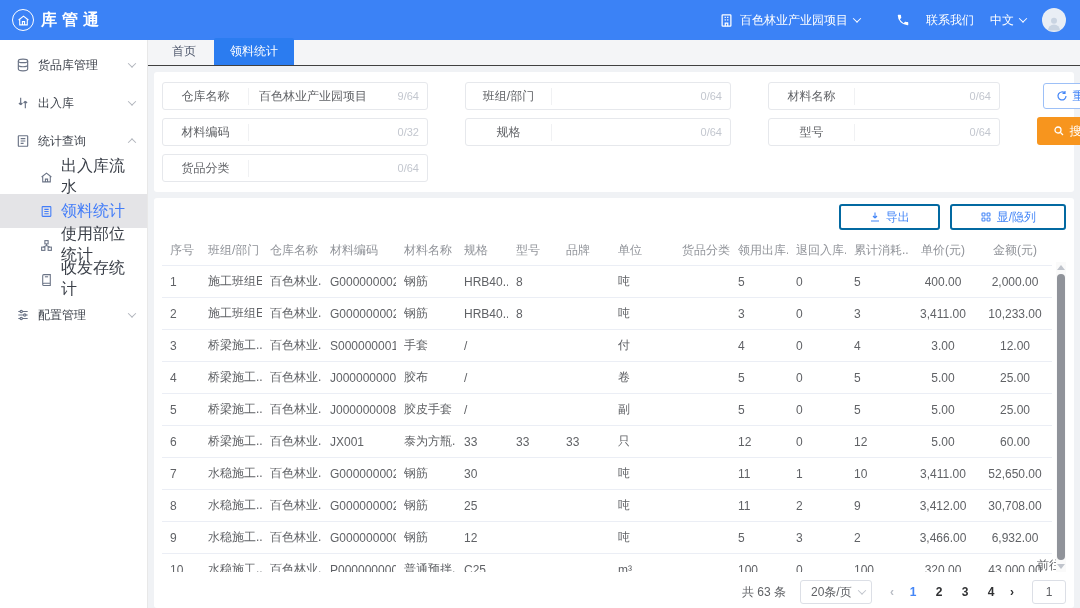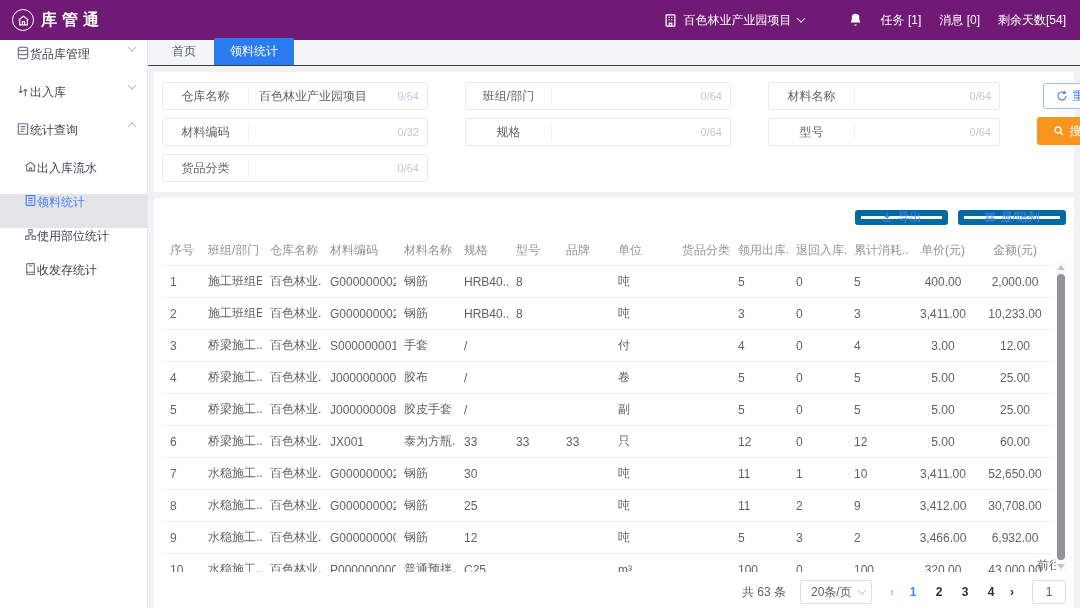--- a/index.html
+++ b/index.html
@@ -1,40 +1,40 @@
 <!DOCTYPE html>
 <html><head>
 <meta charset="utf-8">
 <style>
   * { margin:0; padding:0; box-sizing:border-box; }
   html,body { width:1080px; height:608px; overflow:hidden; }
   body { font-family:"Liberation Sans","DejaVu Sans",sans-serif; font-size:12px; color:#606266; background:#f0f2f5; }
   .app { width:1080px; height:608px; display:flex; flex-direction:column; }
 
   
-  .topbar { height:40px; background:#701a75; color:#fff; display:flex; align-items:center; padding:0 14px 0 12px; flex:none; }
+  .topbar { height:40px; background:#3b82f6; color:#fff; display:flex; align-items:center; padding:0 14px 0 12px; flex:none; }
   .logo { display:flex; align-items:center; gap:7px; font-size:16px; font-weight:bold; letter-spacing:5px; }
   .logo-circle { width:22px; height:22px; border:1.5px solid #fff; border-radius:50%; display:flex; align-items:center; justify-content:center; }
   .spacer { flex:1; }
   .tb-item { display:flex; align-items:center; gap:6px; cursor:pointer; white-space:nowrap; }
   .notif-group { display:flex; align-items:center; gap:18px; margin-left:44px; }
   .right-group { display:flex; align-items:center; gap:16px; margin-left:36px; }
   .chev { width:6px; height:6px; border-right:1.5px solid currentColor; border-bottom:1.5px solid currentColor; display:inline-block; }
   .chev.down { transform:rotate(45deg) translate(-1px,-1px); }
   .chev.up { transform:rotate(-135deg) translate(-1px,-1px); }
   .avatar { width:24px; height:24px; border-radius:50%; background:#e9eef5; display:flex; align-items:flex-end; justify-content:center; overflow:hidden; }
 
   
   .main { flex:1; display:flex; min-height:0; }
   .sidebar { width:148px; background:#fff; border-right:1px solid #e8e8e8; padding-top:6px; flex:none; overflow:hidden; }
-  .side-item { height:38px; display:flex; align-items:flex-start; padding:0 10px 0 16px; color:#3a3f48; cursor:pointer; }
+  .side-item { height:38px; display:flex; align-items:center; gap:8px; padding:0 10px 0 16px; color:#3a3f48; cursor:pointer; }
   .side-item .lbl { flex:1; }
   .side-item .icon { color:#6b7486; display:flex; }
   .side-item .chev { color:#b0b4bc; margin-right:2px; }
-  .side-sub { height:34px; padding-left:24px; font-size:12px; }
+  .side-sub { height:34px; padding-left:40px; font-size:16px; }
   .side-sub.active { background:#e4e4e7; color:#437df8; }
   .side-sub.active .icon { color:#437df8; }
 
   .content { flex:1; display:flex; flex-direction:column; min-width:0; }
   .tabbar { height:26px; background:#f4f5f7; border-bottom:1px solid #404040; display:flex; align-items:flex-end; padding-left:8px; gap:2px; flex:none; }
   .tab { padding:5px 16px; font-size:12px; color:#515a6e; cursor:pointer; }
   .tab.active { background:#2b7cf0; color:#fff; border-radius:2px 2px 0 0; }
 
   .page { flex:1; padding:6px 6px 0 6px; display:flex; flex-direction:column; min-height:0; }
   .card { background:#fff; border-radius:3px; }
@@ -43,21 +43,21 @@
   .filter-card { padding:10px 8px 10px 8px; flex:none; }
   .filter-grid { display:grid; grid-template-columns:266px 266px 232px 1fr; grid-auto-rows:28px; column-gap:37px; row-gap:8px; }
   .field { border:1px solid #e6e8ec; border-radius:3px; display:flex; align-items:center; height:28px; background:#fff; }
   .field .flabel { width:86px; text-align:center; color:#606266; flex:none; border-right:1px solid #f0f1f3; }
   .field input { border:none; outline:none; flex:1; min-width:0; padding:0 6px 0 10px; font-size:12px; color:#606266; font-family:inherit; background:transparent; }
   .field .counter { color:#c3c7cf; margin-right:8px; font-size:11px; flex:none; }
   .fbtns { grid-row:1 / span 2; grid-column:4; display:flex; flex-direction:column; align-items:flex-end; justify-content:center; gap:8px; padding-right:2px; }
   .btn { display:inline-flex; align-items:center; justify-content:center; gap:5px; border-radius:3px; font-size:12px; cursor:pointer; white-space:nowrap; }
   .btn-reset { width:66px; height:26px; border:1px solid #9dc0f7; color:#4486f7; background:#fff; }
   .btn-search { width:72px; height:28px; border:none; color:#fff; background:#f7951e; }
-  .btn-outline { height:15px; padding:0 20px; border:6px solid #0369a1; color:#4486f7; background:#fff; }
+  .btn-outline { height:26px; padding:0 28px; border:2px solid #0369a1; color:#4486f7; background:#fff; }
 
   
   .table-card { margin-top:6px; flex:1; display:flex; flex-direction:column; min-height:0; padding:0 8px; }
   .toolbar { height:38px; display:flex; align-items:center; justify-content:flex-end; gap:10px; flex:none; }
   .table-viewport { position:relative; height:336px; overflow:hidden; flex:none; padding-right:14px; }
   table.grid { width:100%; border-collapse:collapse; table-layout:fixed; }
   table.grid th { font-weight:normal; color:#909399; text-align:left; padding:6px 8px; border-bottom:1px solid #ebeef5; white-space:nowrap; overflow:hidden; background:#fff; font-size:12px; }
   table.grid td { color:#606266; padding:7px 8px; border-bottom:1px solid #ebeef5; white-space:nowrap; overflow:hidden; font-size:12px; }
   table.grid .num { text-align:center; }
   .vscroll { position:absolute; top:26px; right:0; width:10px; bottom:0; background:#fafafa; }
@@ -99,32 +99,39 @@
       <span>
         <svg width="15" height="15" viewBox="0 0 24 24" fill="none" stroke="#fff" stroke-width="2">
             <rect x="5" y="3" width="14" height="18" rx="1"></rect>
             <path d="M9 7h2M13 7h2M9 11h2M13 11h2M10 21v-5h4v5"></path>
           </svg>
       </span>
       <span>百色林业产业园项目</span>
       <i class="chev down"></i>
     </div>
 
-    <div class="notif-group">
+
+    <div class="right-group">
       <span>
-        <svg width="15" height="16" viewBox="0 0 24 24" fill="#fff">
-            <path d="M12 2a6 6 0 0 0-6 6v4l-2 4h16l-2-4V8a6 6 0 0 0-6-6z"></path>
-            <path d="M10 19a2 2 0 0 0 4 0z"></path>
+        <svg width="14" height="14" viewBox="0 0 24 24" fill="#fff">
+            <path d="M6.6 10.8a15.1 15.1 0 0 0 6.6 6.6l2.2-2.2a1 1 0 0 1 1-.25 11.4 11.4 0 0 0 3.6.57 1 1 0 0 1 1 1V20a1 1 0 0 1-1 1A17 17 0 0 1 3 4a1 1 0 0 1 1-1h3.5a1 1 0 0 1 1 1 11.4 11.4 0 0 0 .57 3.6 1 1 0 0 1-.25 1z"></path>
           </svg>
       </span>
-      <span class="tb-item">任务 [1]</span>
-      <span class="tb-item">消息 [0]</span>
-      <span class="tb-item">剩余天数[54]</span>
+      <span class="tb-item">联系我们</span>
+      <span class="tb-item">
+        <span>中文</span>
+        <i class="chev down"></i>
+      </span>
+      <span class="avatar">
+        <svg width="18" height="18" viewBox="0 0 24 24" fill="#c9d4e2">
+            <circle cx="12" cy="9" r="4"></circle>
+            <path d="M4 22a8 8 0 0 1 16 0z"></path>
+          </svg>
+      </span>
     </div>
-
   </div>
 
   <div class="main">
 
     <div class="sidebar">
       <div class="side-item">
         <span class="icon">
             <svg width="14" height="14" viewBox="0 0 24 24" fill="none" stroke="currentColor" stroke-width="2">
               <ellipse cx="12" cy="5" rx="8" ry="3"></ellipse>
               <path d="M4 5v14c0 1.7 3.6 3 8 3s8-1.3 8-3V5M4 12c0 1.7 3.6 3 8 3s8-1.3 8-3"></path>
@@ -181,20 +188,32 @@
         <span class="lbl">使用部位统计</span>
       </div>
       <div class="side-item side-sub">
         <span class="icon">
             <svg width="13" height="13" viewBox="0 0 24 24" fill="none" stroke="currentColor" stroke-width="2">
               <path d="M5 21V5a2 2 0 0 1 2-2h12v16H7a2 2 0 0 0-2 2zM5 21a2 2 0 0 0 2 2h12v-4"></path>
               <path d="M9 7h6"></path>
             </svg>
           </span>
         <span class="lbl">收发存统计</span>
+      </div>
+      <div class="side-item">
+        <span class="icon">
+            <svg width="14" height="14" viewBox="0 0 24 24" fill="none" stroke="currentColor" stroke-width="2">
+              <path d="M4 6h16M4 12h16M4 18h16"></path>
+              <circle cx="9" cy="6" r="2" fill="#fff"></circle>
+              <circle cx="15" cy="12" r="2" fill="#fff"></circle>
+              <circle cx="9" cy="18" r="2" fill="#fff"></circle>
+            </svg>
+          </span>
+        <span class="lbl">配置管理</span>
+        <i class="chev down"></i>
       </div>
     </div>
 
     <div class="content">
       <div class="tabbar">
         <div class="tab">首页</div>
         <div class="tab active">领料统计</div>
       </div>
 
       <div class="page">

